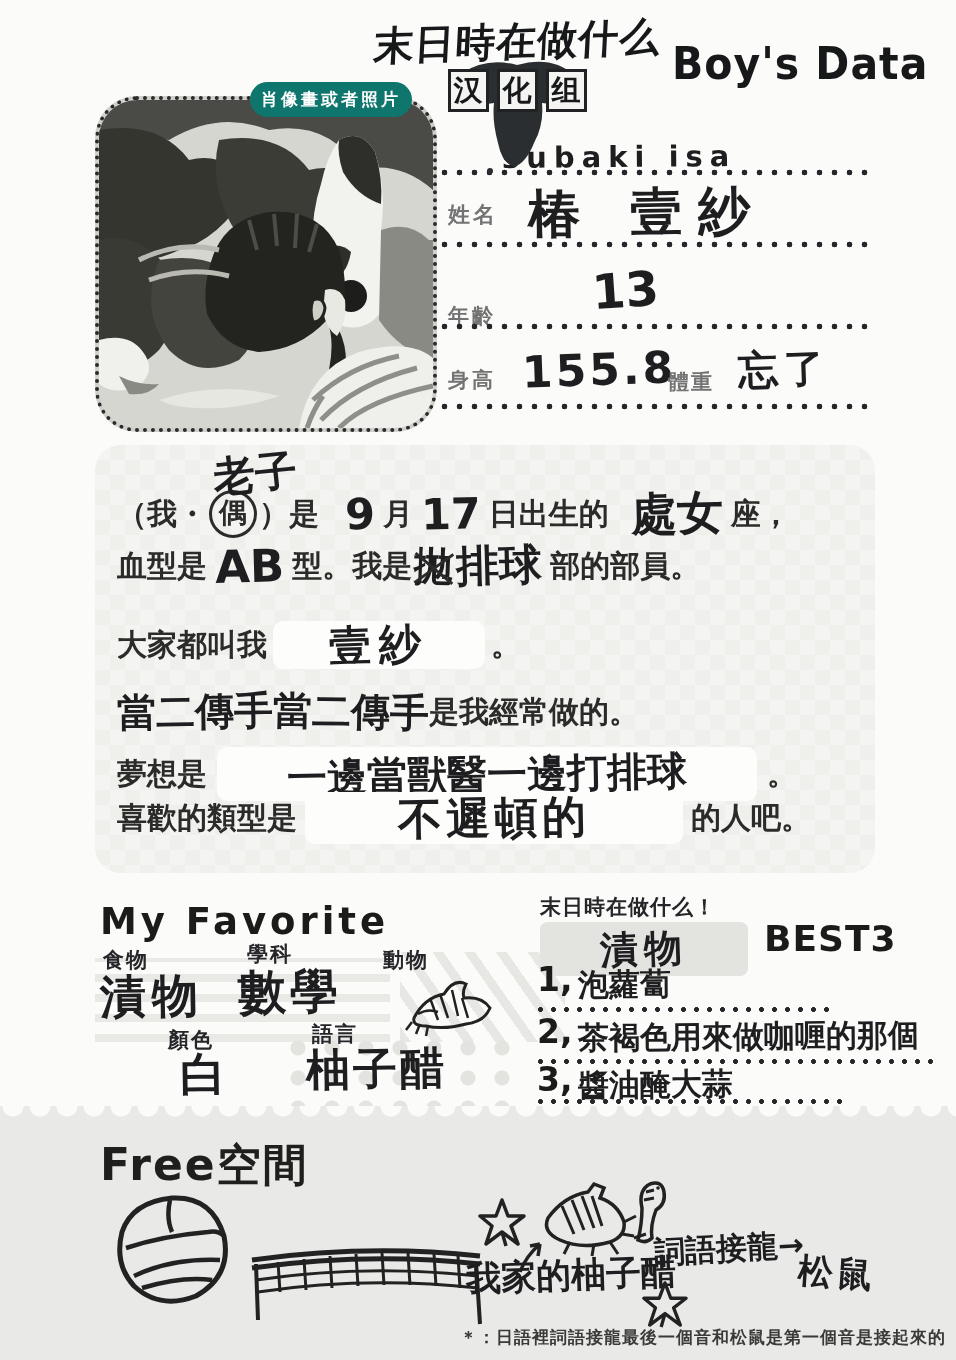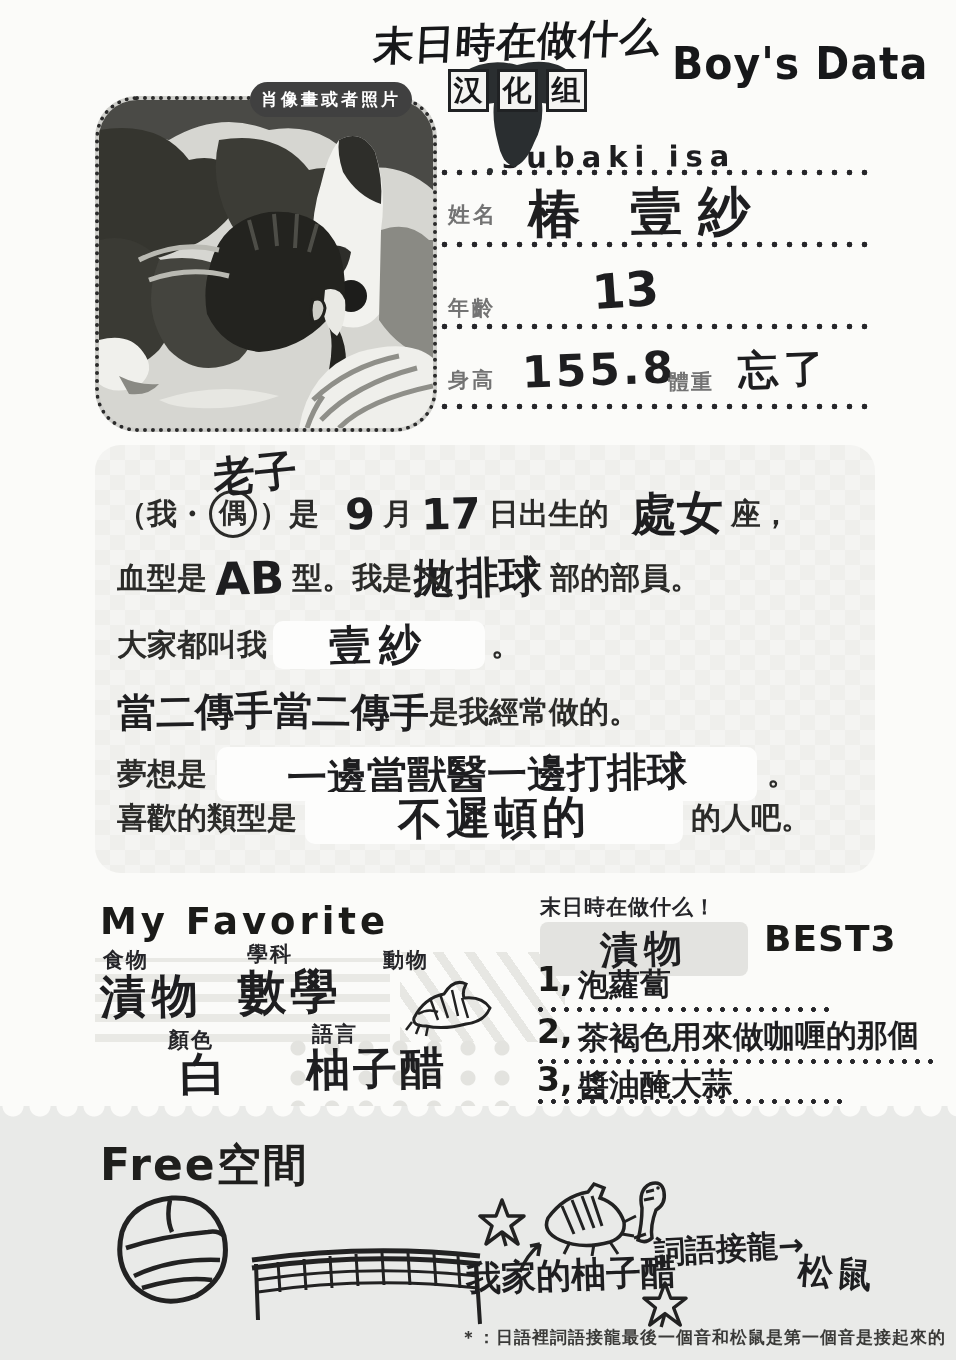--- a/index.html
+++ b/index.html
@@ -16,35 +16,35 @@
   .hanhua{position:relative;margin-top:0px;height:52px;}
   .hanhua .box{display:inline-block;border:3px solid #202224;background:#f4f4f2;color:#17181a;
         font-size:29px;font-weight:900;line-height:1;padding:4px 3px;margin:0 4px;position:relative;z-index:2;}
   .inkblob{position:absolute;left:90px;top:-14px;z-index:1;}
   .boysdata{position:absolute;top:40px;left:672px;font-size:41px;font-weight:900;letter-spacing:1px;
         color:#17181a;transform:scaleY(1.08);white-space:nowrap;}
   
   .photo{position:absolute;top:96px;left:95px;width:334px;height:328px;border:4px dotted #2b2b2b;
         border-radius:42px;overflow:hidden;background:#cfcfcb;}
   .photo svg{display:block;}
-  .photo-label{position:absolute;top:82px;left:250px;background:#404040;color:#fff;font-weight:800;
+  .photo-label{position:absolute;top:82px;left:250px;background:#0f766e;color:#fff;font-weight:800;
         font-size:17px;padding:6px 11px;border-radius:18px;letter-spacing:3px;z-index:6;white-space:nowrap;}
   
   .dotline{position:absolute;height:9px;background-image:radial-gradient(circle at 4.5px 4.5px,#26262a 2.7px,rgba(0,0,0,0) 3.1px);
         background-size:15px 9px;background-repeat:repeat-x;}
   .dotline.small{background-image:radial-gradient(circle at 3.5px 3.5px,#26262a 2.2px,rgba(0,0,0,0) 2.6px);
         background-size:13px 8px;height:8px;}
   
   .idcol{position:absolute;left:440px;top:138px;width:436px;height:268px;}
   .hand{font-weight:700;color:#1e1e20;}
   .furigana{position:absolute;top:2px;left:62px;font-size:29px;letter-spacing:7px;transform:rotate(-0.5deg);white-space:nowrap;}
   .lbl{font-weight:800;color:#737373;}
   .name-lbl{position:absolute;top:62px;left:8px;font-size:22px;letter-spacing:3px;}
   .name-val{position:absolute;top:40px;left:88px;font-size:52px;letter-spacing:16px;transform:rotate(-1deg);white-space:nowrap;}
-  .age-lbl{position:absolute;top:156px;left:8px;font-size:21px;letter-spacing:3px;}
+  .age-lbl{position:absolute;top:164px;left:8px;font-size:21px;letter-spacing:3px;}
   .age-val{position:absolute;top:124px;left:152px;font-size:48px;transform:rotate(-4deg);}
   .h-lbl{position:absolute;top:228px;left:8px;font-size:21px;letter-spacing:3px;}
   .h-val{position:absolute;top:206px;left:82px;font-size:44px;letter-spacing:3px;transform:rotate(-2deg);white-space:nowrap;}
   .w-lbl{position:absolute;top:230px;left:228px;font-size:21px;letter-spacing:2px;}
   .w-val{position:absolute;top:204px;left:298px;font-size:40px;letter-spacing:6px;transform:rotate(-2deg);white-space:nowrap;}
   
   .bio{position:absolute;left:95px;top:445px;width:780px;height:428px;border-radius:26px;background-color:#f4f4f2;
        background-image:linear-gradient(45deg,#efefec 25%,rgba(0,0,0,0) 25%,rgba(0,0,0,0) 75%,#efefec 75%),
                         linear-gradient(45deg,#efefec 25%,rgba(0,0,0,0) 25%,rgba(0,0,0,0) 75%,#efefec 75%);
        background-size:30px 30px;background-position:0 0,15px 15px;}
@@ -152,21 +152,21 @@
       <span>（我・</span>
         <span class="selfwrap"><span class="circled">偶</span><span class="overwrite hand">老子</span></span>
         <span>）是</span>
       <span class="bh hand" style="margin-left:26px;">9</span>
         <span>月</span>
         <span class="bh hand">17</span>
         <span>日出生的</span>
       <span class="bh hand" style="font-size:46px;margin-left:22px;">處女</span>
         <span>座，</span>
     </div>
-    <div class="bioline" style="top:104px;">
+    <div class="bioline" style="top:92px;">
       <span>血型是</span>
         <span class="bh hand" style="font-size:45px;">AB</span>
         <span>型。我是</span>
       <span class="struck hand">拋</span>
         <span class="bh hand" style="margin-left:0;">排球</span>
         <span>部的部員。</span>
     </div>
     <div class="bioline" style="top:176px;text-align:center;">
       <span>大家都叫我</span>
       <span class="blankpill" style="width:212px;height:48px;margin:0 6px;">

